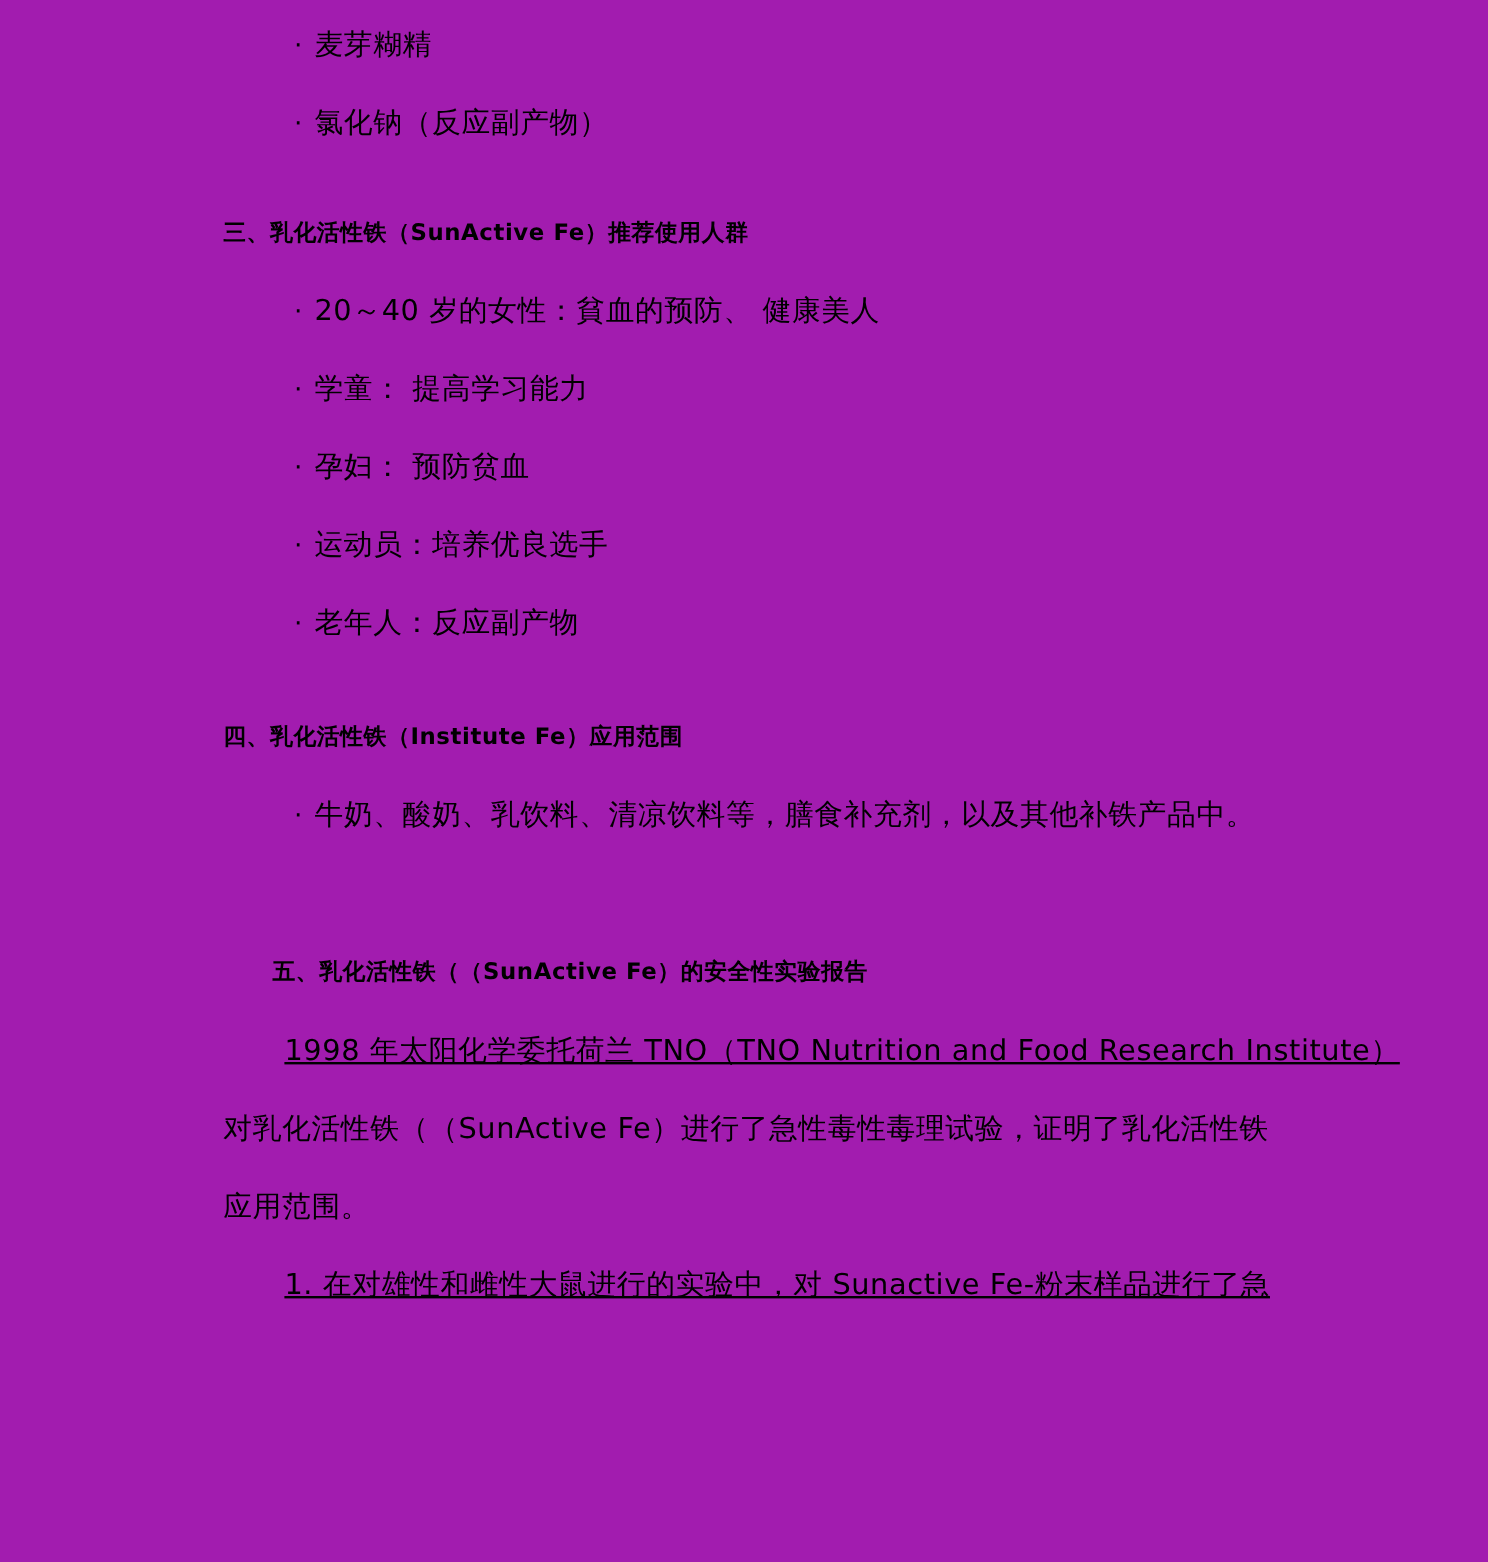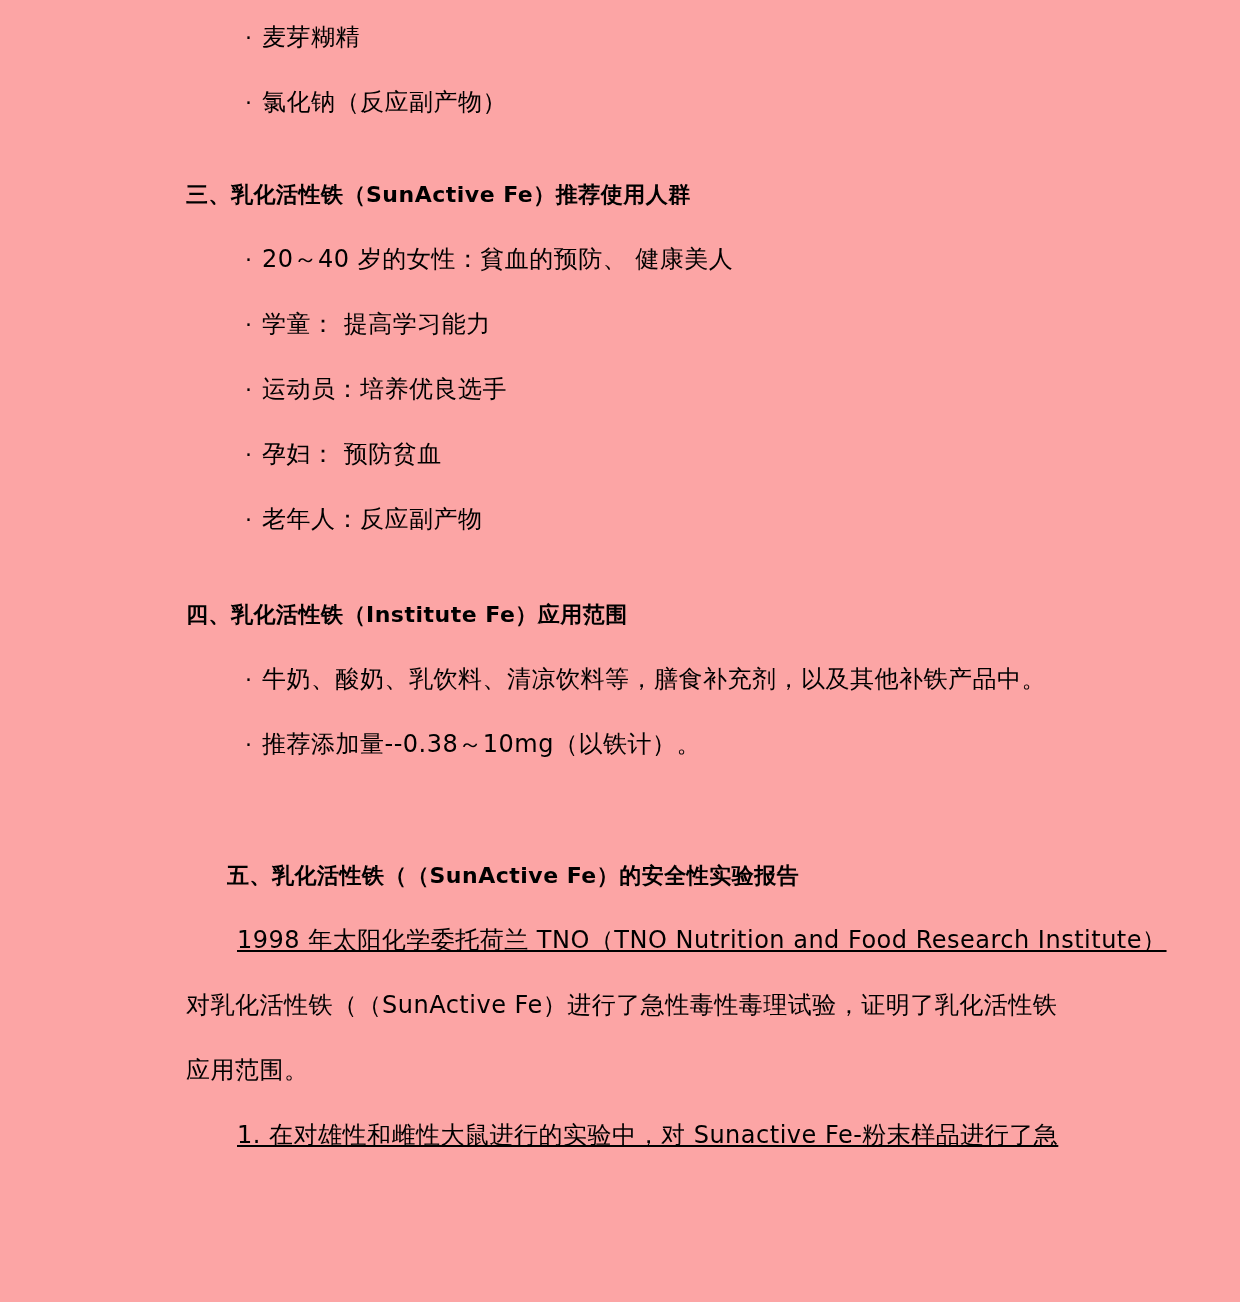--- a/index.html
+++ b/index.html
@@ -6,37 +6,37 @@
     margin: 0;
     padding: 0;
     background: #ffffff;
   }
   .page {
     position: relative;
     width: 1240px;
     height: 1302px;
     box-sizing: border-box;
     padding: 5px 180px 0 186px;
-    background: #fca5a5;
+    background: #a21caf;
     color: #000000;
     font-family: "DejaVu Sans", "Liberation Sans", sans-serif;
     overflow: hidden;
   }
   .line {
     height: 65px;
     line-height: 65px;
     margin: 0;
     font-size: 24px;
     letter-spacing: 0.5px;
     white-space: nowrap;
     font-weight: 400;
   }
   .heading {
     font-weight: 700;
-    font-size: 22px;
+    font-size: 19px;
   }
   .sec3 { margin-top: 27px; }
   .sec4 { margin-top: 30px; }
   .sec5 { margin-top: 66px; margin-left: 41px; }
   .bullet { padding-left: 59px; }
   .bullet .marker {
     display: inline-block;
     width: 17px;
     font-size: 22px;
   }
@@ -56,36 +56,33 @@
 
   <p class="line heading sec3">三、乳化活性铁（SunActive Fe）推荐使用人群</p>
 
   <p class="line bullet">
     <span class="marker">·</span><span>20～40 岁的女性：貧血的预防、 健康美人</span>
   </p>
   <p class="line bullet">
     <span class="marker">·</span><span>学童： 提高学习能力</span>
   </p>
   <p class="line bullet">
-    <span class="marker">·</span><span>运动员：培养优良选手</span>
+    <span class="marker">·</span><span>孕妇： 预防贫血</span>
   </p>
   <p class="line bullet">
-    <span class="marker">·</span><span>孕妇： 预防贫血</span>
+    <span class="marker">·</span><span>运动员：培养优良选手</span>
   </p>
   <p class="line bullet">
     <span class="marker">·</span><span>老年人：反应副产物</span>
   </p>
 
   <p class="line heading sec4">四、乳化活性铁（Institute Fe）应用范围</p>
 
   <p class="line bullet">
     <span class="marker">·</span><span>牛奶、酸奶、乳饮料、清凉饮料等，膳食补充剂，以及其他补铁产品中。</span>
-  </p>
-  <p class="line bullet">
-    <span class="marker">·</span><span>推荐添加量--0.38～10mg（以铁计）。</span>
   </p>
 
   <p class="line heading sec5">五、乳化活性铁（（SunActive Fe）的安全性实验报告</p>
 
   <p class="line indent">1998 年太阳化学委托荷兰 TNO（TNO Nutrition and Food Research Institute）</p>
   <p class="line">对乳化活性铁（（SunActive Fe）进行了急性毒性毒理试验，证明了乳化活性铁</p>
   <p class="line">应用范围。</p>
 
 
   <p class="line indent">1. 在对雄性和雌性大鼠进行的实验中，对 Sunactive Fe-粉末样品进行了急</p>

